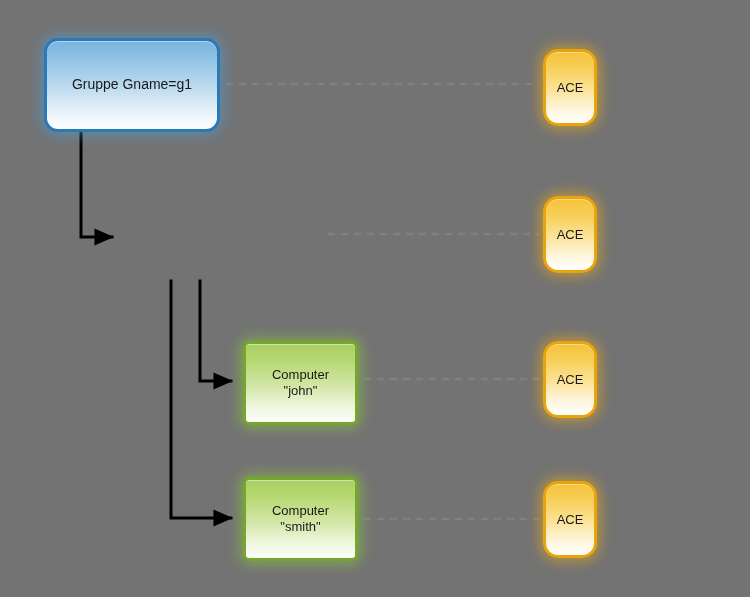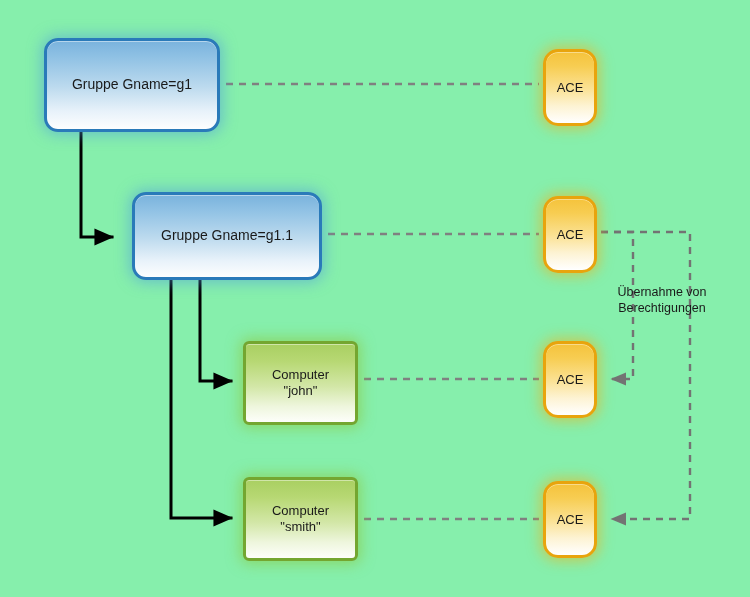--- a/index.html
+++ b/index.html
@@ -9,21 +9,21 @@
     background: #ffffff;
   }
   body {
     font-family: "Liberation Sans", sans-serif;
     -webkit-font-smoothing: antialiased;
   }
   #canvas {
     position: relative;
     width: 750px;
     height: 597px;
-    background: #86efac;
+    background: #737373;
     overflow: hidden;
   }
   #edges {
     position: absolute;
     left: 0;
     top: 0;
     width: 750px;
     height: 597px;
     pointer-events: none;
   }
@@ -133,23 +133,20 @@
     <g>
       <polyline points="601,232 633,232 633,379 612,379" fill="none" stroke="#737373" stroke-width="2.4" stroke-dasharray="7 6" stroke-linecap="butt" marker-end="url(#arrow-gray)"></polyline>
       <polyline points="601,232 690,232 690,519 612,519" fill="none" stroke="#737373" stroke-width="2.4" stroke-dasharray="7 6" stroke-linecap="butt" marker-end="url(#arrow-gray)"></polyline>
     </g>
   </svg>
 
   <div class="node group" style="left:44px; top:38px; width:176px; height:94px;">
     <span class="label">Gruppe Gname=g1</span>
   </div>
 
-  <div class="node group" style="left:132px; top:192px; width:190px; height:88px;">
-    <span class="label">Gruppe Gname=g1.1</span>
-  </div>
 
   <div class="node computer" style="left:243px; top:341px; width:115px; height:84px;">
     <span class="label">Computer
 "john"</span>
   </div>
 
   <div class="node computer" style="left:243px; top:477px; width:115px; height:84px;">
     <span class="label">Computer
 "smith"</span>
   </div>
@@ -163,16 +160,14 @@
   </div>
 
   <div class="node ace" style="left:543px; top:341px; width:54px; height:77px;">
     <span class="label">ACE</span>
   </div>
 
   <div class="node ace" style="left:543px; top:481px; width:54px; height:77px;">
     <span class="label">ACE</span>
   </div>
 
-  <div class="caption" style="left:600px; top:285px; width:124px;">Übernahme von
-Berechtigungen</div>
 
 </div>
 
 </body></html>

